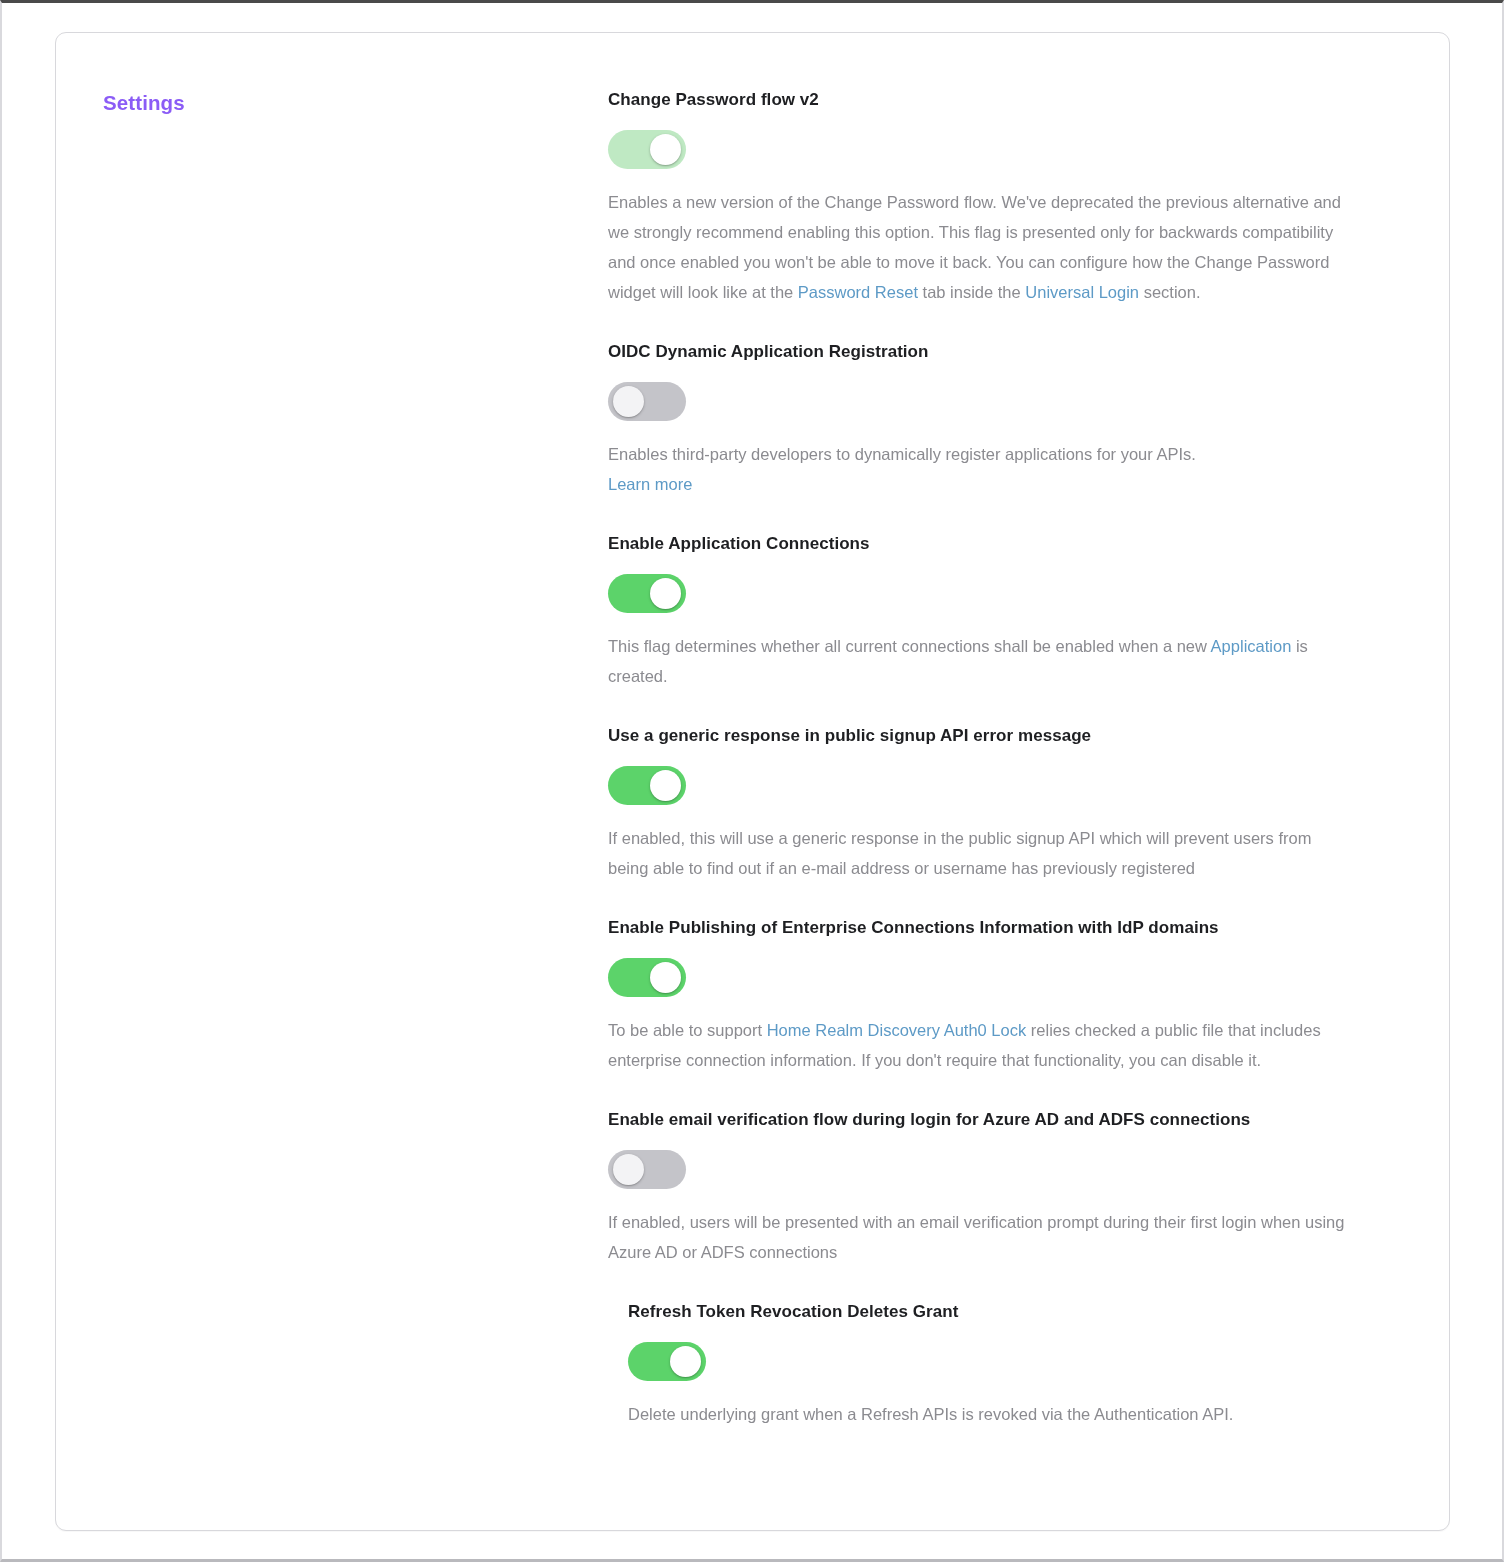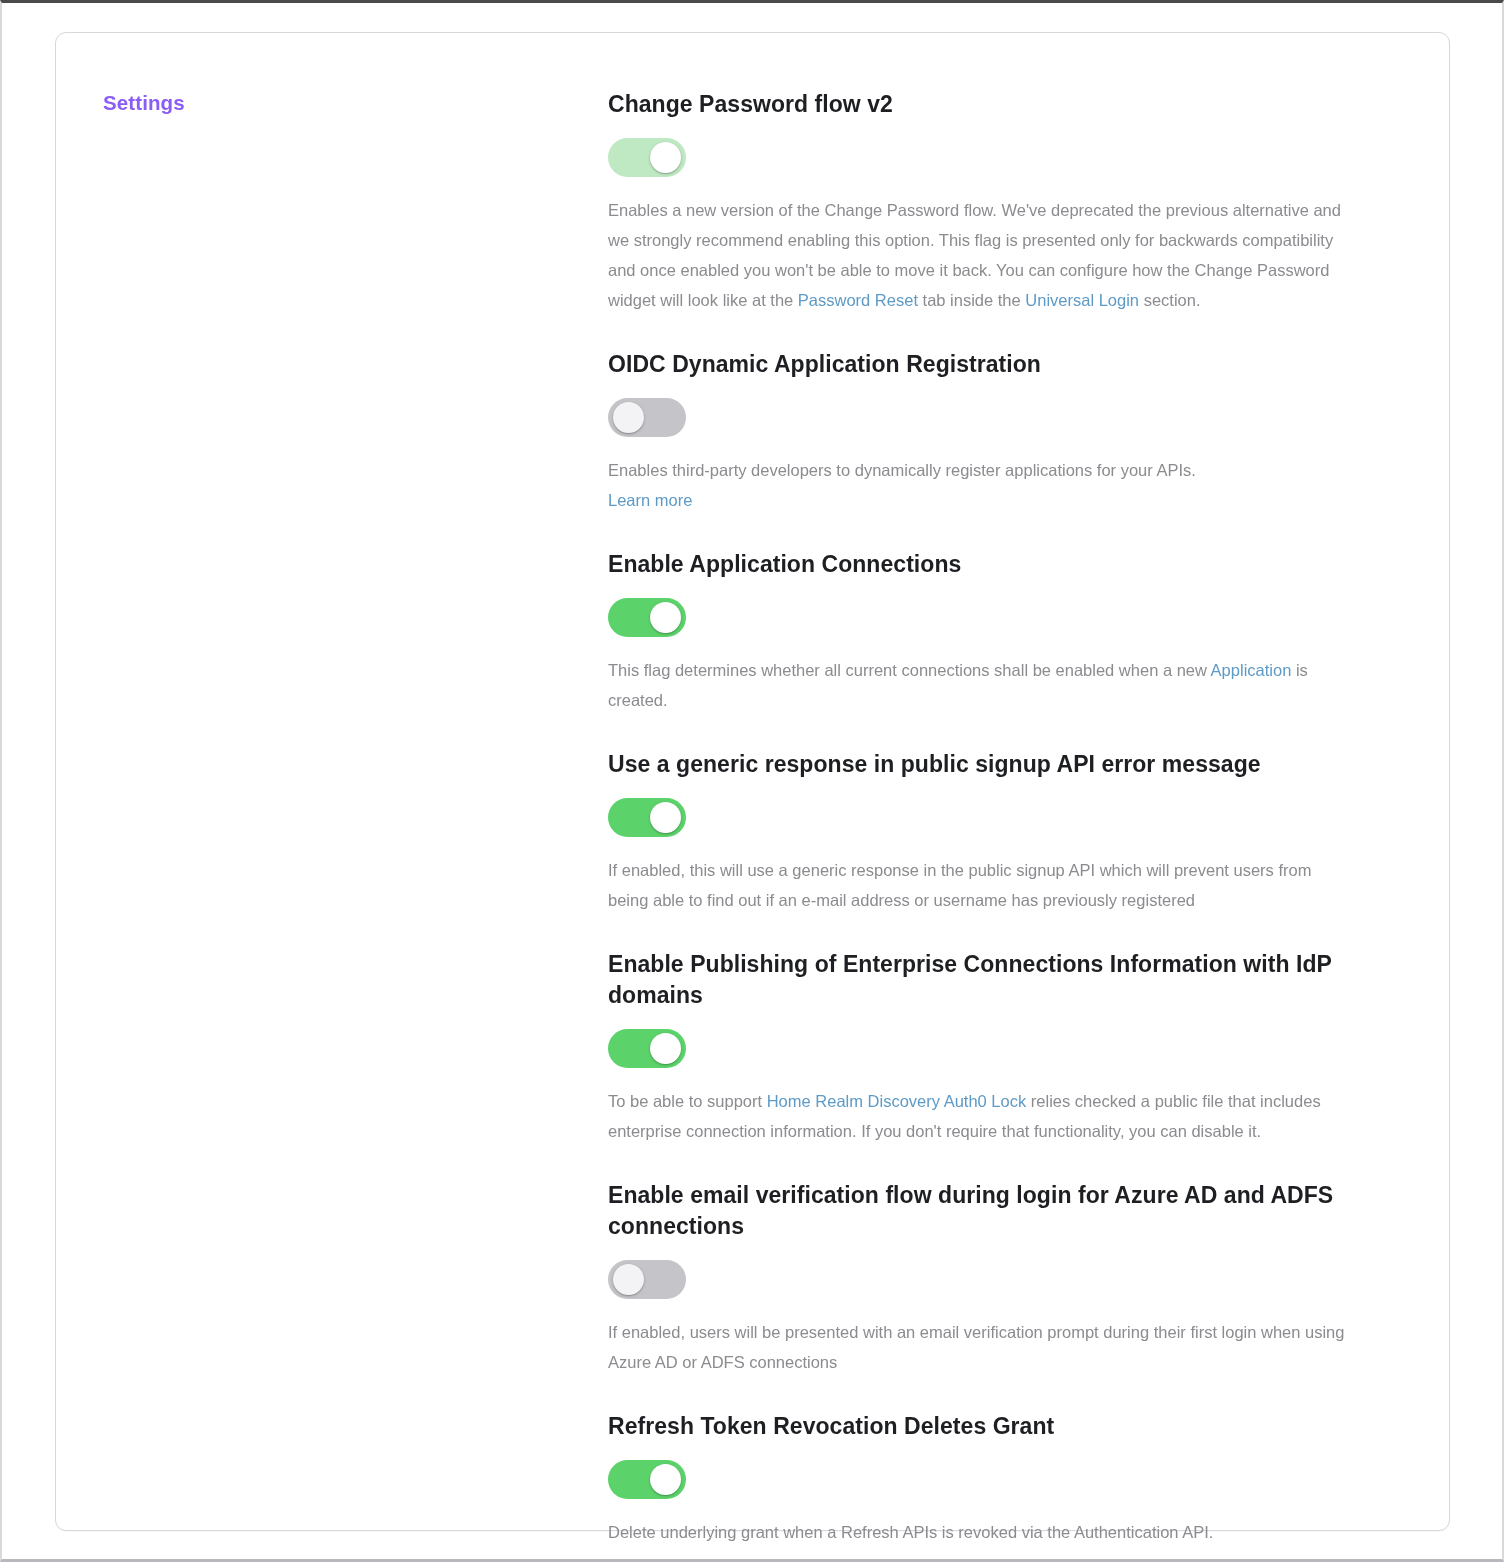--- a/index.html
+++ b/index.html
@@ -80,24 +80,25 @@
     flex: 1 1 auto;
     padding-right: 30px;
     padding-top: 8px;
   }
 
   .flag-group {
     margin-bottom: 34px;
   }
   .flag-group:last-child {
     margin-bottom: 0;
+    margin-left: 20px;
   }
 
   .flag-title {
-    font-size: 23px;
+    font-size: 17px;
     font-weight: 700;
     color: #1e1f22;
     line-height: 1.35;
     letter-spacing: 0.05px;
     margin: 0 0 18px 0;
   }
 
   
   .toggle {
     display: inline-block;

